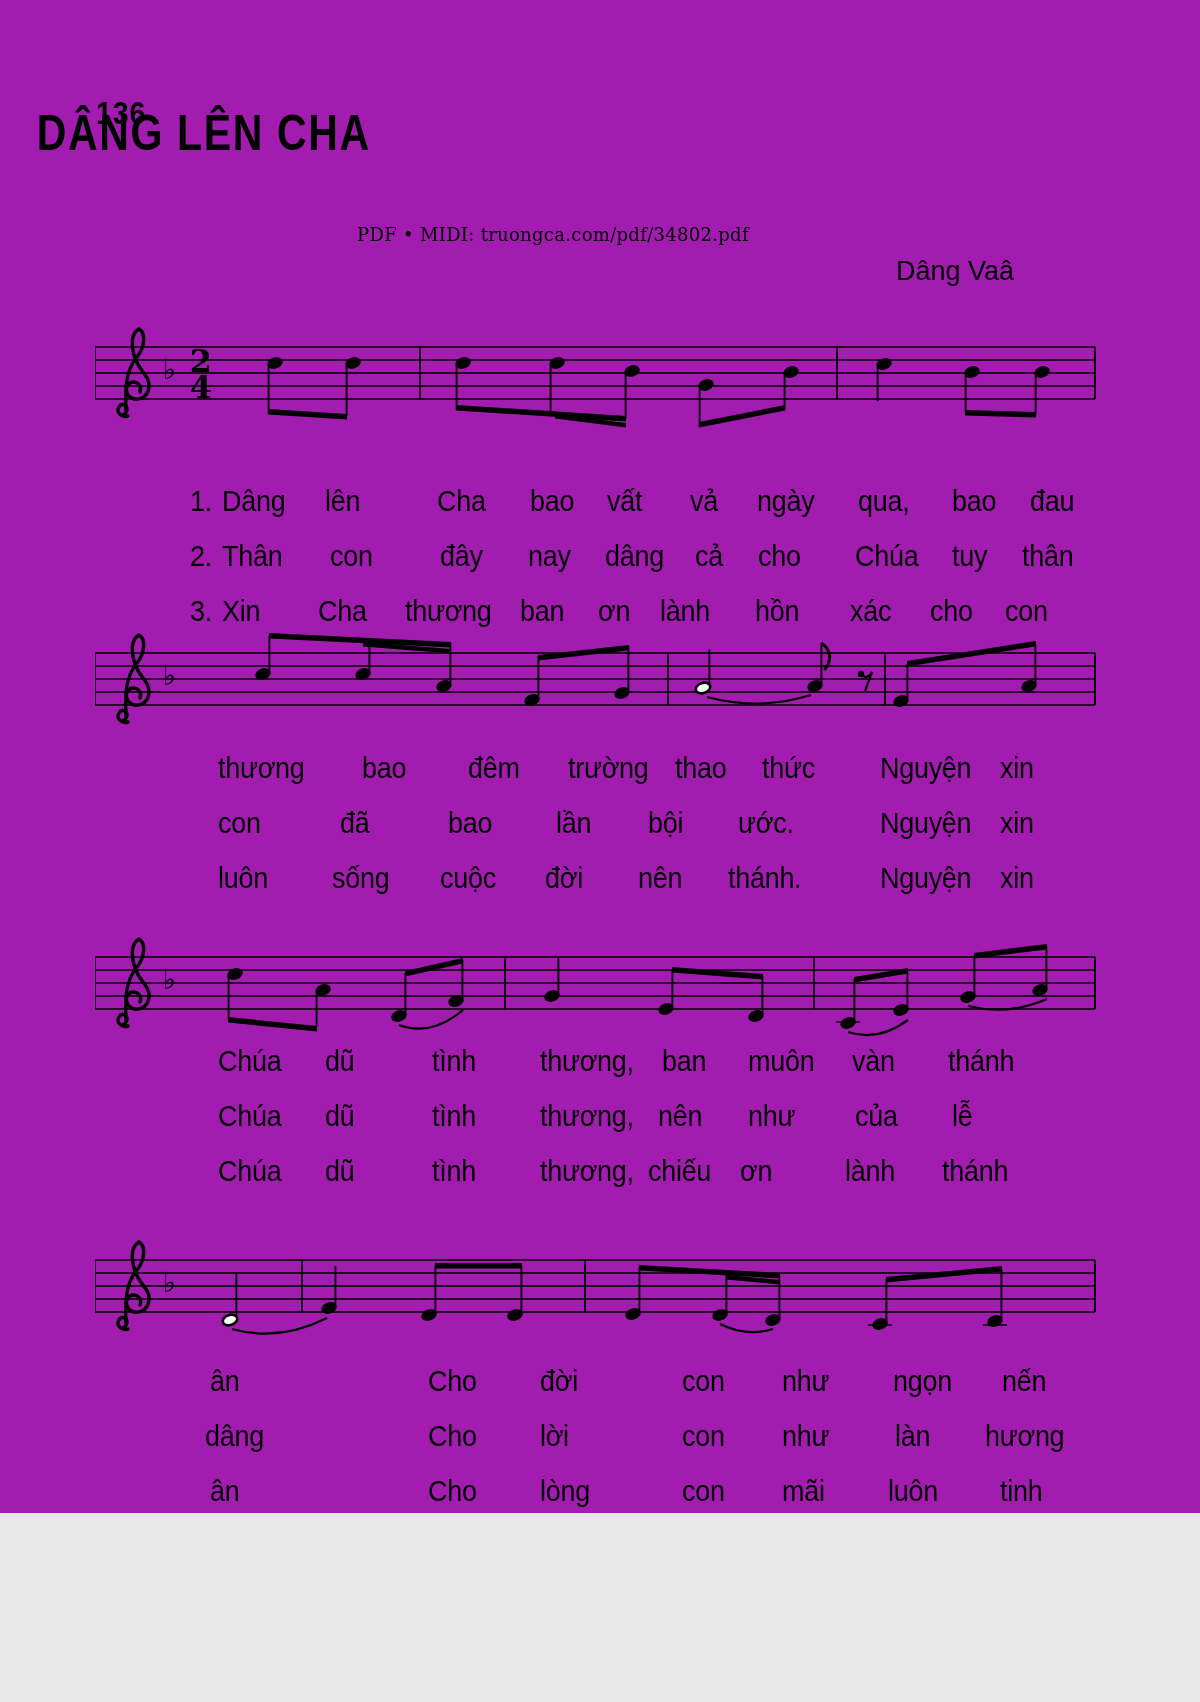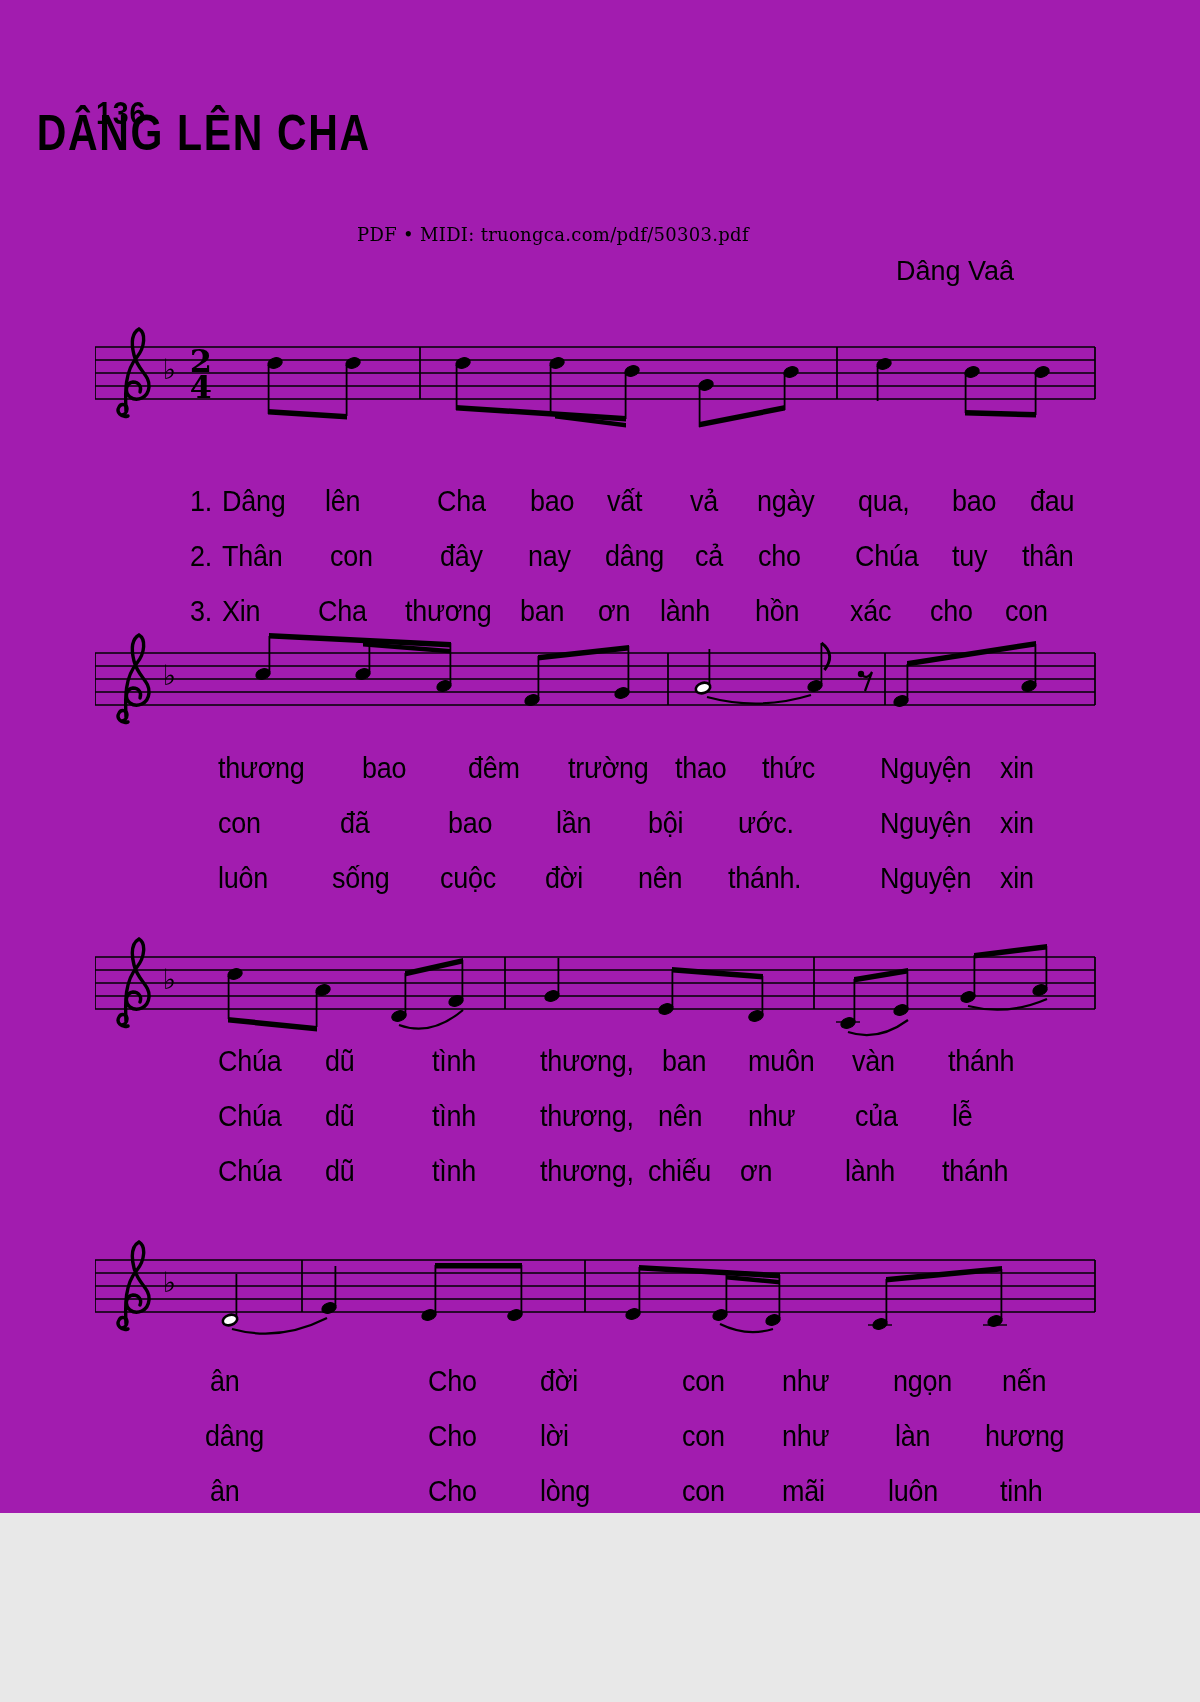--- a/index.html
+++ b/index.html
@@ -34,21 +34,21 @@
   }
 </style>
 </head>
 <body>
 
 <div class="page">
   <div class="pgnum">136</div>
   <div class="title-wrap">
     <span class="title">DÂNG LÊN CHA</span>
   </div>
-  <div class="subtitle">PDF • MIDI: truongca.com/pdf/50303.pdf</div>
+  <div class="subtitle">PDF • MIDI: truongca.com/pdf/34802.pdf</div>
   <div class="author">Dâng Vaâ</div>
   <div id="systems">
       <div class="system" style="top: 315px;"><svg viewBox="0 0 1005 115" width="1005" height="115">
           <line x1="0" y1="32" x2="1000" y2="32" stroke="#000" stroke-width="1.3"></line>
           <line x1="0" y1="45" x2="1000" y2="45" stroke="#000" stroke-width="1.3"></line>
           <line x1="0" y1="58" x2="1000" y2="58" stroke="#000" stroke-width="1.3"></line>
           <line x1="0" y1="71" x2="1000" y2="71" stroke="#000" stroke-width="1.3"></line>
           <line x1="0" y1="84" x2="1000" y2="84" stroke="#000" stroke-width="1.3"></line>
           <line x1="0" y1="32" x2="0" y2="84" stroke="#000" stroke-width="1.7"></line>
           <line x1="325" y1="32" x2="325" y2="84" stroke="#000" stroke-width="1.7"></line>

